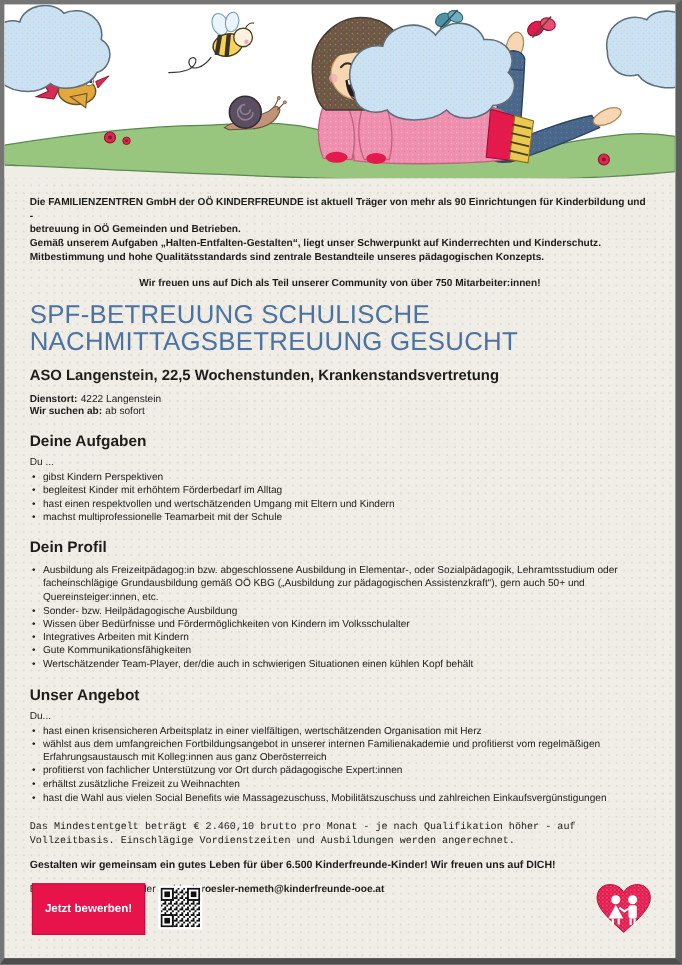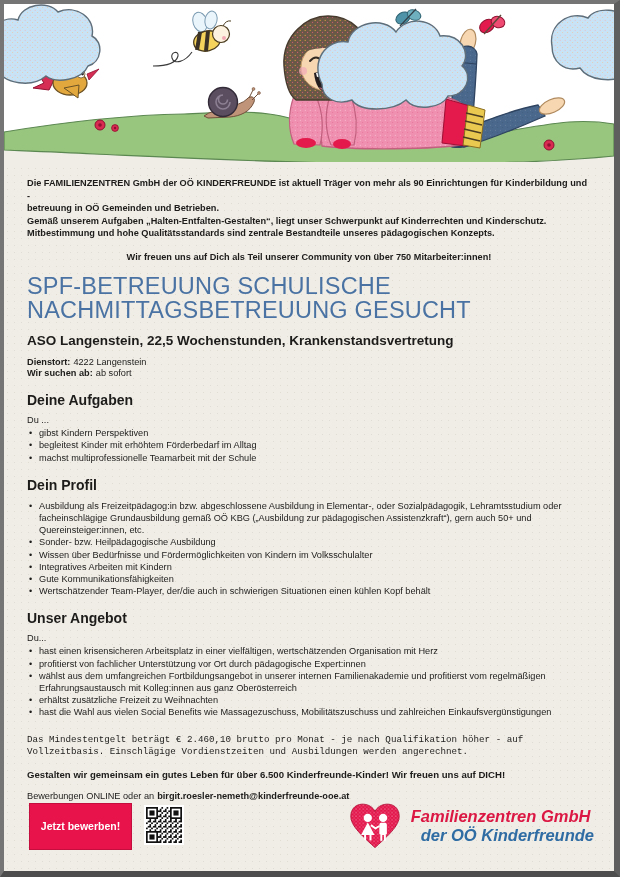--- a/index.html
+++ b/index.html
@@ -192,39 +192,40 @@
     <div class="meta">
       <div><span class="b">Dienstort:</span><span class="val">4222 Langenstein</span></div>
       <div><span class="b">Wir suchen ab:</span><span class="val">ab sofort</span></div>
     </div>
 
     <h3 class="sec-heading">Deine Aufgaben</h3>
     <div class="lead">Du ...</div>
     <ul class="blist">
       <li>gibst Kindern Perspektiven</li>
       <li>begleitest Kinder mit erhöhtem Förderbedarf im Alltag</li>
+      <li>hast einen respektvollen und wertschätzenden Umgang mit Eltern und Kindern</li>
       <li>machst multiprofessionelle Teamarbeit mit der Schule</li>
     </ul>
 
     <h3 class="sec-heading">Dein Profil</h3>
     <ul class="blist noLead">
       <li>Ausbildung als Freizeitpädagog:in bzw. abgeschlossene Ausbildung in Elementar-, oder Sozialpädagogik, Lehramtsstudium oder facheinschlägige Grundausbildung gemäß OÖ KBG („Ausbildung zur pädagogischen Assistenzkraft“), gern auch 50+ und Quereinsteiger:innen, etc.</li>
       <li>Sonder- bzw. Heilpädagogische Ausbildung</li>
       <li>Wissen über Bedürfnisse und Fördermöglichkeiten von Kindern im Volksschulalter</li>
       <li>Integratives Arbeiten mit Kindern</li>
       <li>Gute Kommunikationsfähigkeiten</li>
       <li>Wertschätzender Team-Player, der/die auch in schwierigen Situationen einen kühlen Kopf behält</li>
     </ul>
 
     <h3 class="sec-heading">Unser Angebot</h3>
     <div class="lead">Du...</div>
     <ul class="blist">
       <li>hast einen krisensicheren Arbeitsplatz in einer vielfältigen, wertschätzenden Organisation mit Herz</li>
+      <li>wählst aus dem umfangreichen Fortbildungsangebot in unserer internen Familienakademie und profitierst vom regelmäßigen Erfahrungsaustausch mit Kolleg:innen aus ganz Oberösterreich</li>
       <li>profitierst von fachlicher Unterstützung vor Ort durch pädagogische Expert:innen</li>
-      <li>wählst aus dem umfangreichen Fortbildungsangebot in unserer internen Familienakademie und profitierst vom regelmäßigen Erfahrungsaustausch mit Kolleg:innen aus ganz Oberösterreich</li>
       <li>erhältst zusätzliche Freizeit zu Weihnachten</li>
       <li>hast die Wahl aus vielen Social Benefits wie Massagezuschuss, Mobilitätszuschuss und zahlreichen Einkaufsvergünstigungen</li>
     </ul>
 
     <p class="salary">Das Mindestentgelt beträgt € 2.460,10 brutto pro Monat - je nach Qualifikation höher - auf Vollzeitbasis. Einschlägige Vordienstzeiten und Ausbildungen werden angerechnet.</p>
 
     <p class="closing">Gestalten wir gemeinsam ein gutes Leben für über 6.500 Kinderfreunde-Kinder! Wir freuen uns auf DICH!</p>
 
     <p class="apply"><span>Bewerbungen ONLINE oder an</span><span class="email">birgit.roesler-nemeth@kinderfreunde-ooe.at</span></p>
   </div>
@@ -274,20 +275,16 @@
           <line x1="19" y1="38" x2="19" y2="44" stroke-width="2.2"></line>
           <line x1="25" y1="38" x2="25" y2="44" stroke-width="2.2"></line>
           <line x1="25.5" y1="27" x2="31" y2="31" stroke-width="2.2"></line>
           <circle cx="39" cy="19" r="4.6" stroke-width="0"></circle>
           <rect x="34.8" y="24.5" width="8.4" height="13.5" rx="2" stroke-width="0"></rect>
           <line x1="37" y1="38" x2="37" y2="44.5" stroke-width="2.2"></line>
           <line x1="41" y1="38" x2="41" y2="44.5" stroke-width="2.2"></line>
           <line x1="35" y1="28" x2="30" y2="31" stroke-width="2.2"></line>
         </g>
       </svg>
-      <div class="logo-text">
-        <div class="logo-line1">Familienzentren GmbH</div>
-        <div class="logo-line2">der OÖ Kinderfreunde</div>
-      </div>
     </div>
   </div>
 
 </div>
 
 </body></html>

